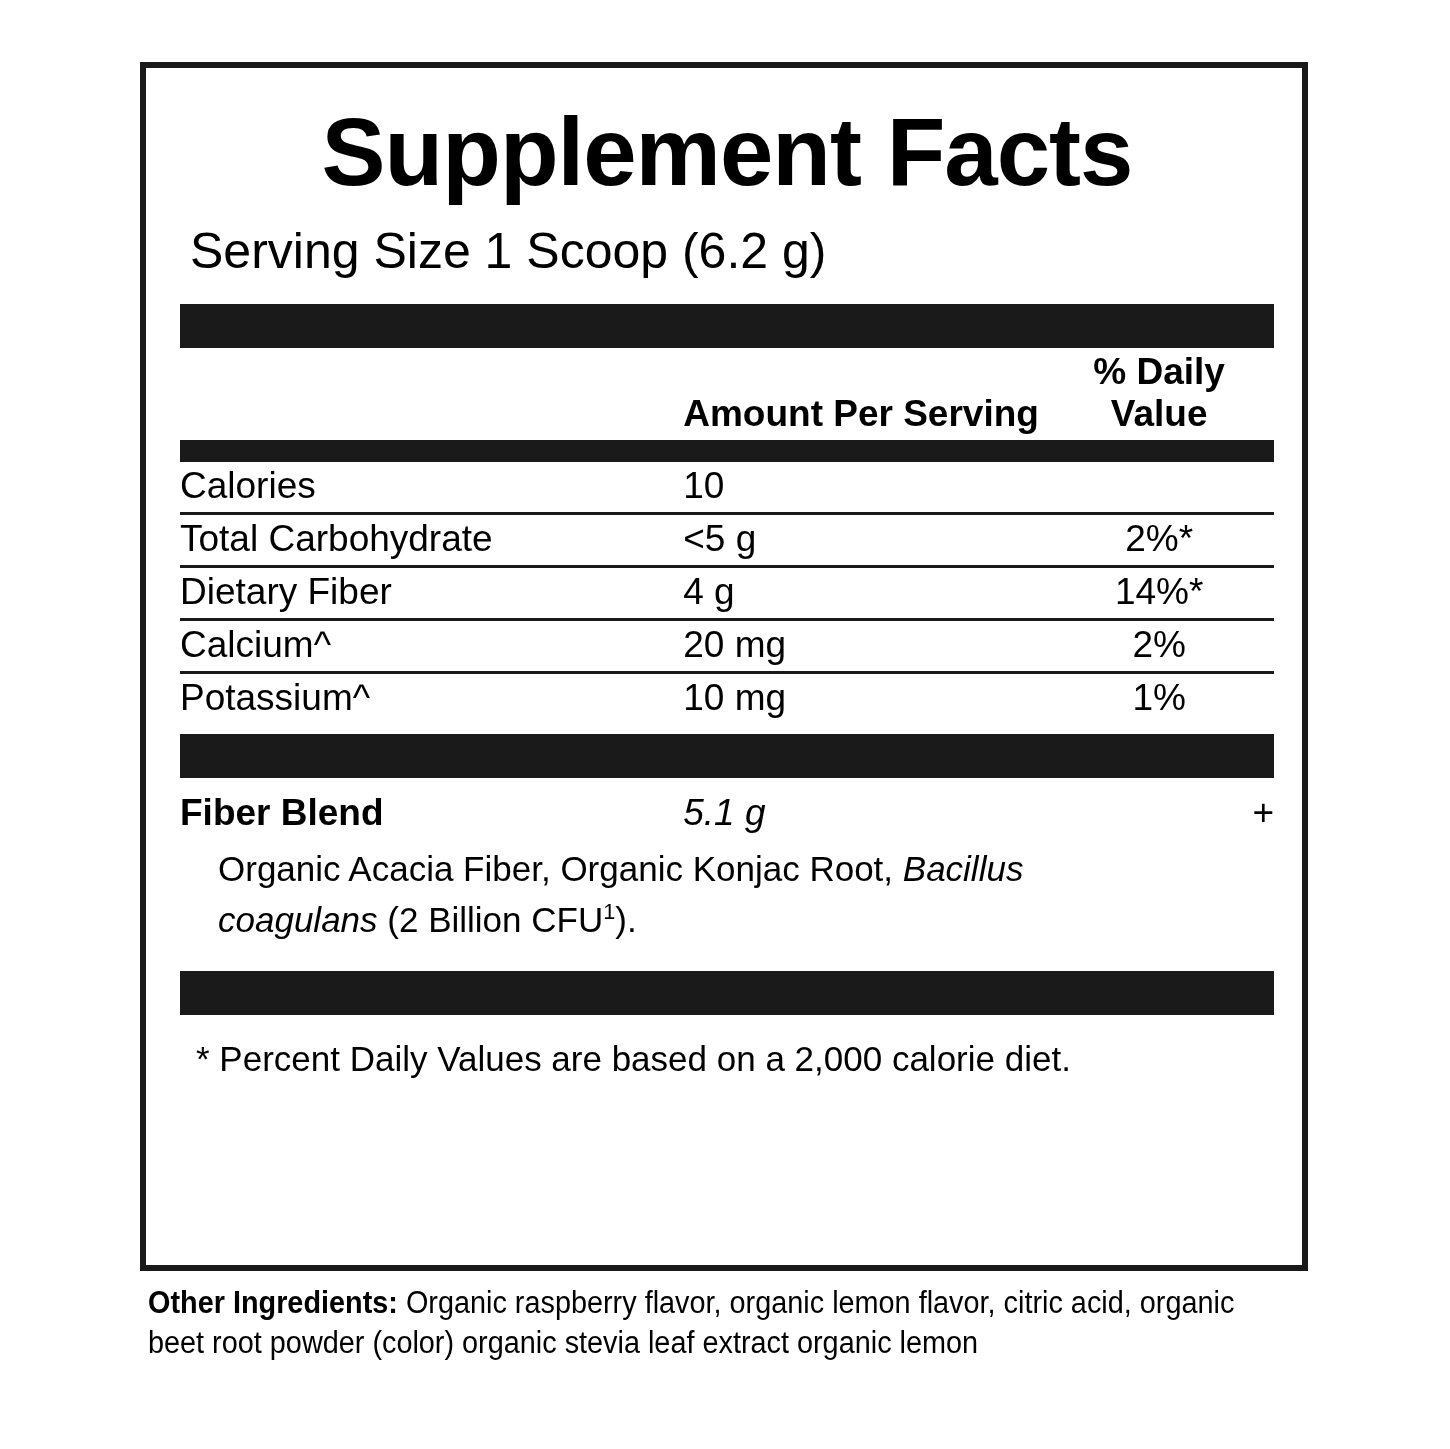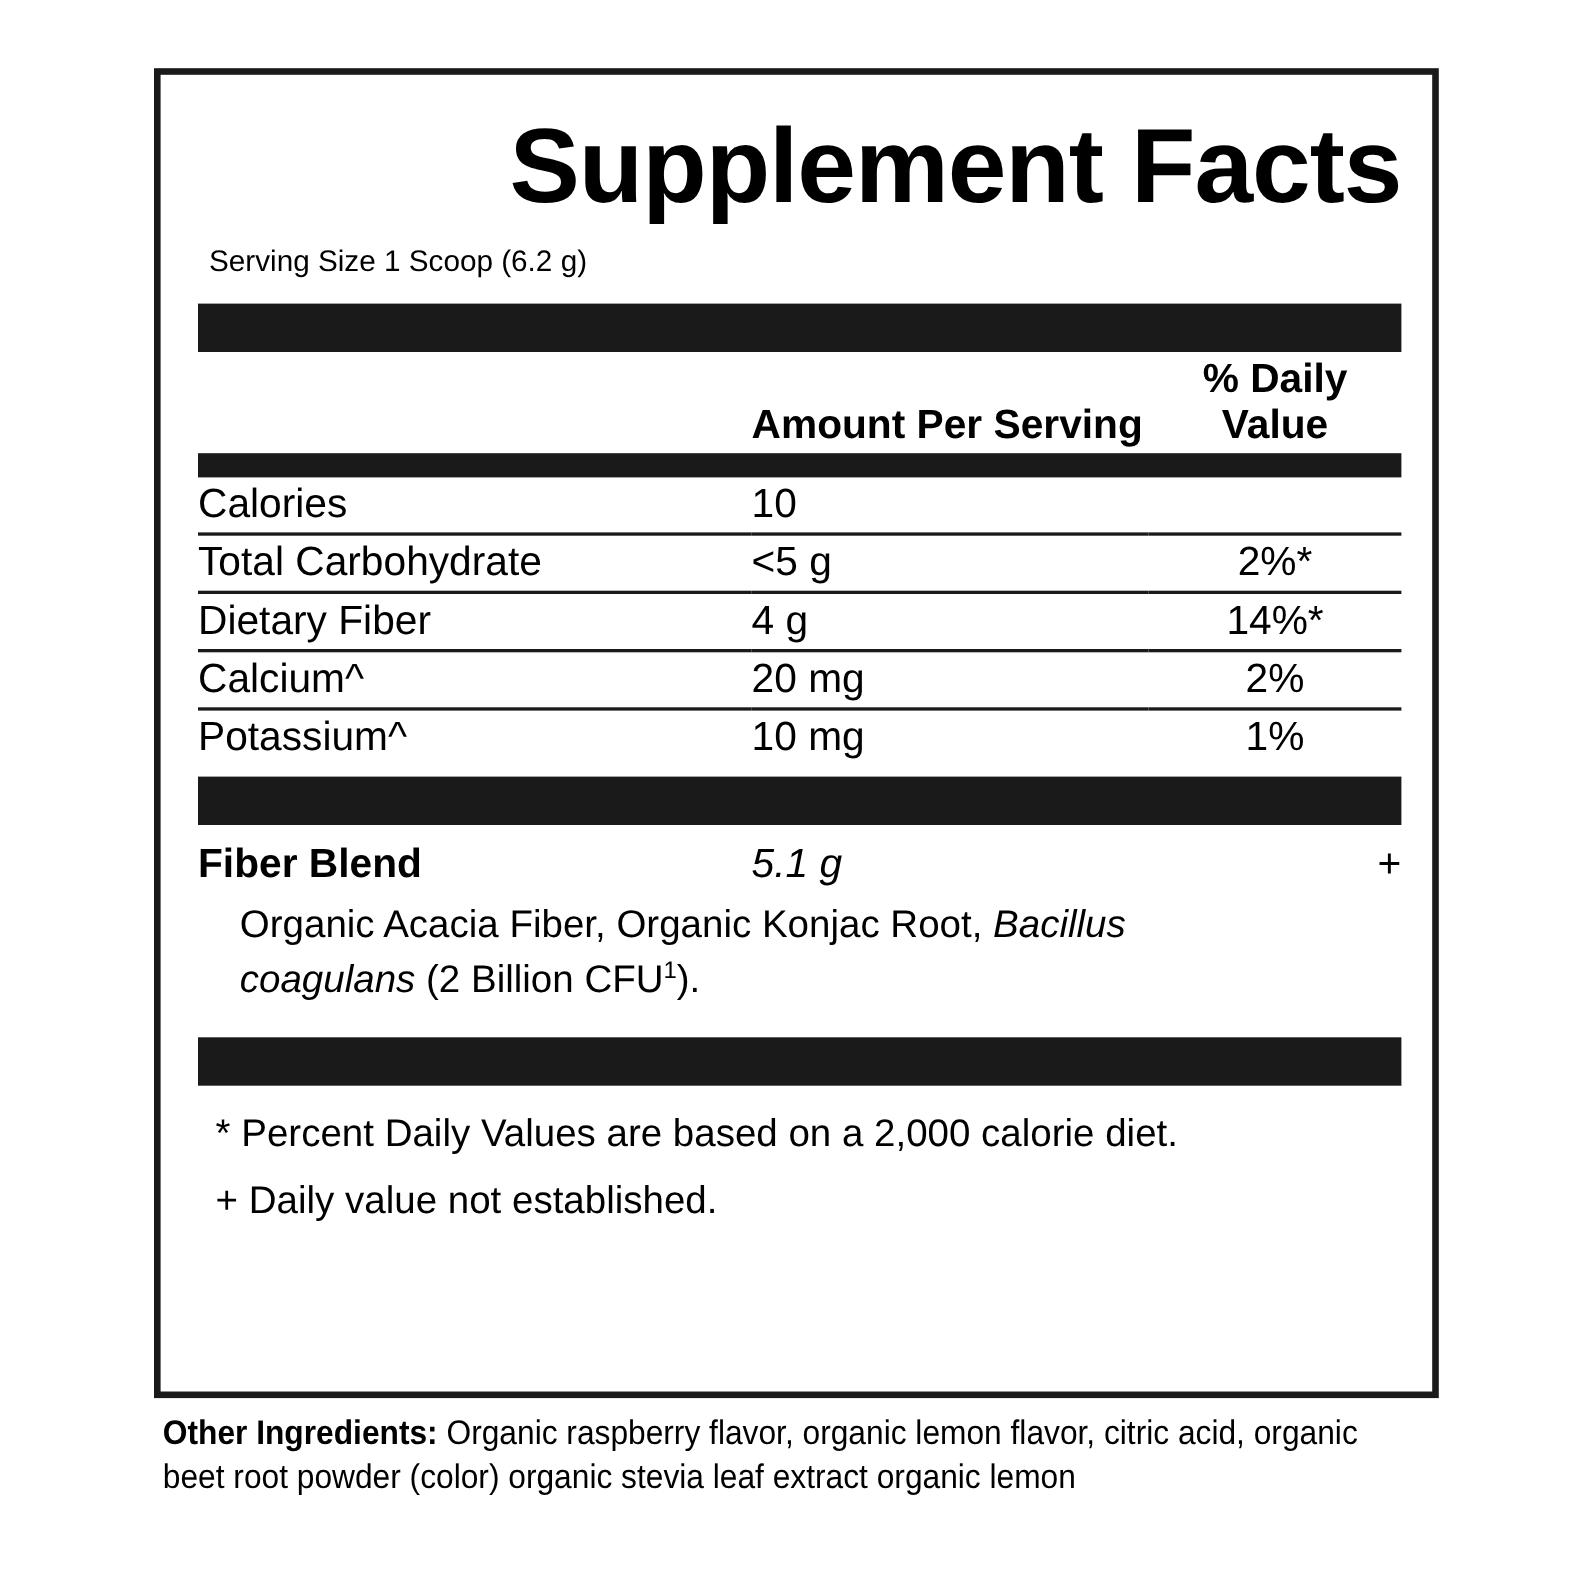--- a/index.html
+++ b/index.html
@@ -34,26 +34,26 @@
     position: absolute;
     left: 34px;
     top: 16px;
     right: 28px;
   }
   .title {
     font-weight: bold;
     font-size: 96px;
     line-height: 1.05;
     letter-spacing: -1px;
-    text-align: right;
+    text-align: center;
     margin: 18px 0 8px 0;
     white-space: nowrap;
   }
   .serving-lines {
-    font-size: 27px;
+    font-size: 50px;
     line-height: 1.22;
     margin-left: 10px;
     margin-top: 18px;
   }
   .bar-thick {
     height: 44px;
     background: #1a1a1a;
     margin-top: 22px;
   }
   .bar-med {
@@ -194,21 +194,20 @@
         <div class="blend-amt">5.1 g</div>
         <div class="blend-dv">+</div>
       </div>
 
       <div class="blend-desc"><span>Organic Acacia Fiber, Organic Konjac Root, </span><span class="italic">Bacillus</span> <span class="italic">coagulans</span><span> (2 Billion CFU</span><sup>1</sup><span>).</span></div>
 
       <div class="bar-thick" style="margin-top:26px;"></div>
 
       <div class="footnotes">
         <div class="footnote">* Percent Daily Values are based on a 2,000 calorie diet.</div>
-        <div class="footnote">+ Daily value not established.</div>
       </div>
 
     </div>
   </div>
 
   <div class="other"><b>Other Ingredients:</b><span> Organic raspberry flavor, organic lemon flavor, citric acid, organic beet root powder (color)  organic stevia leaf extract  organic lemon</span></div>
 
 </div>
 
 </body></html>

